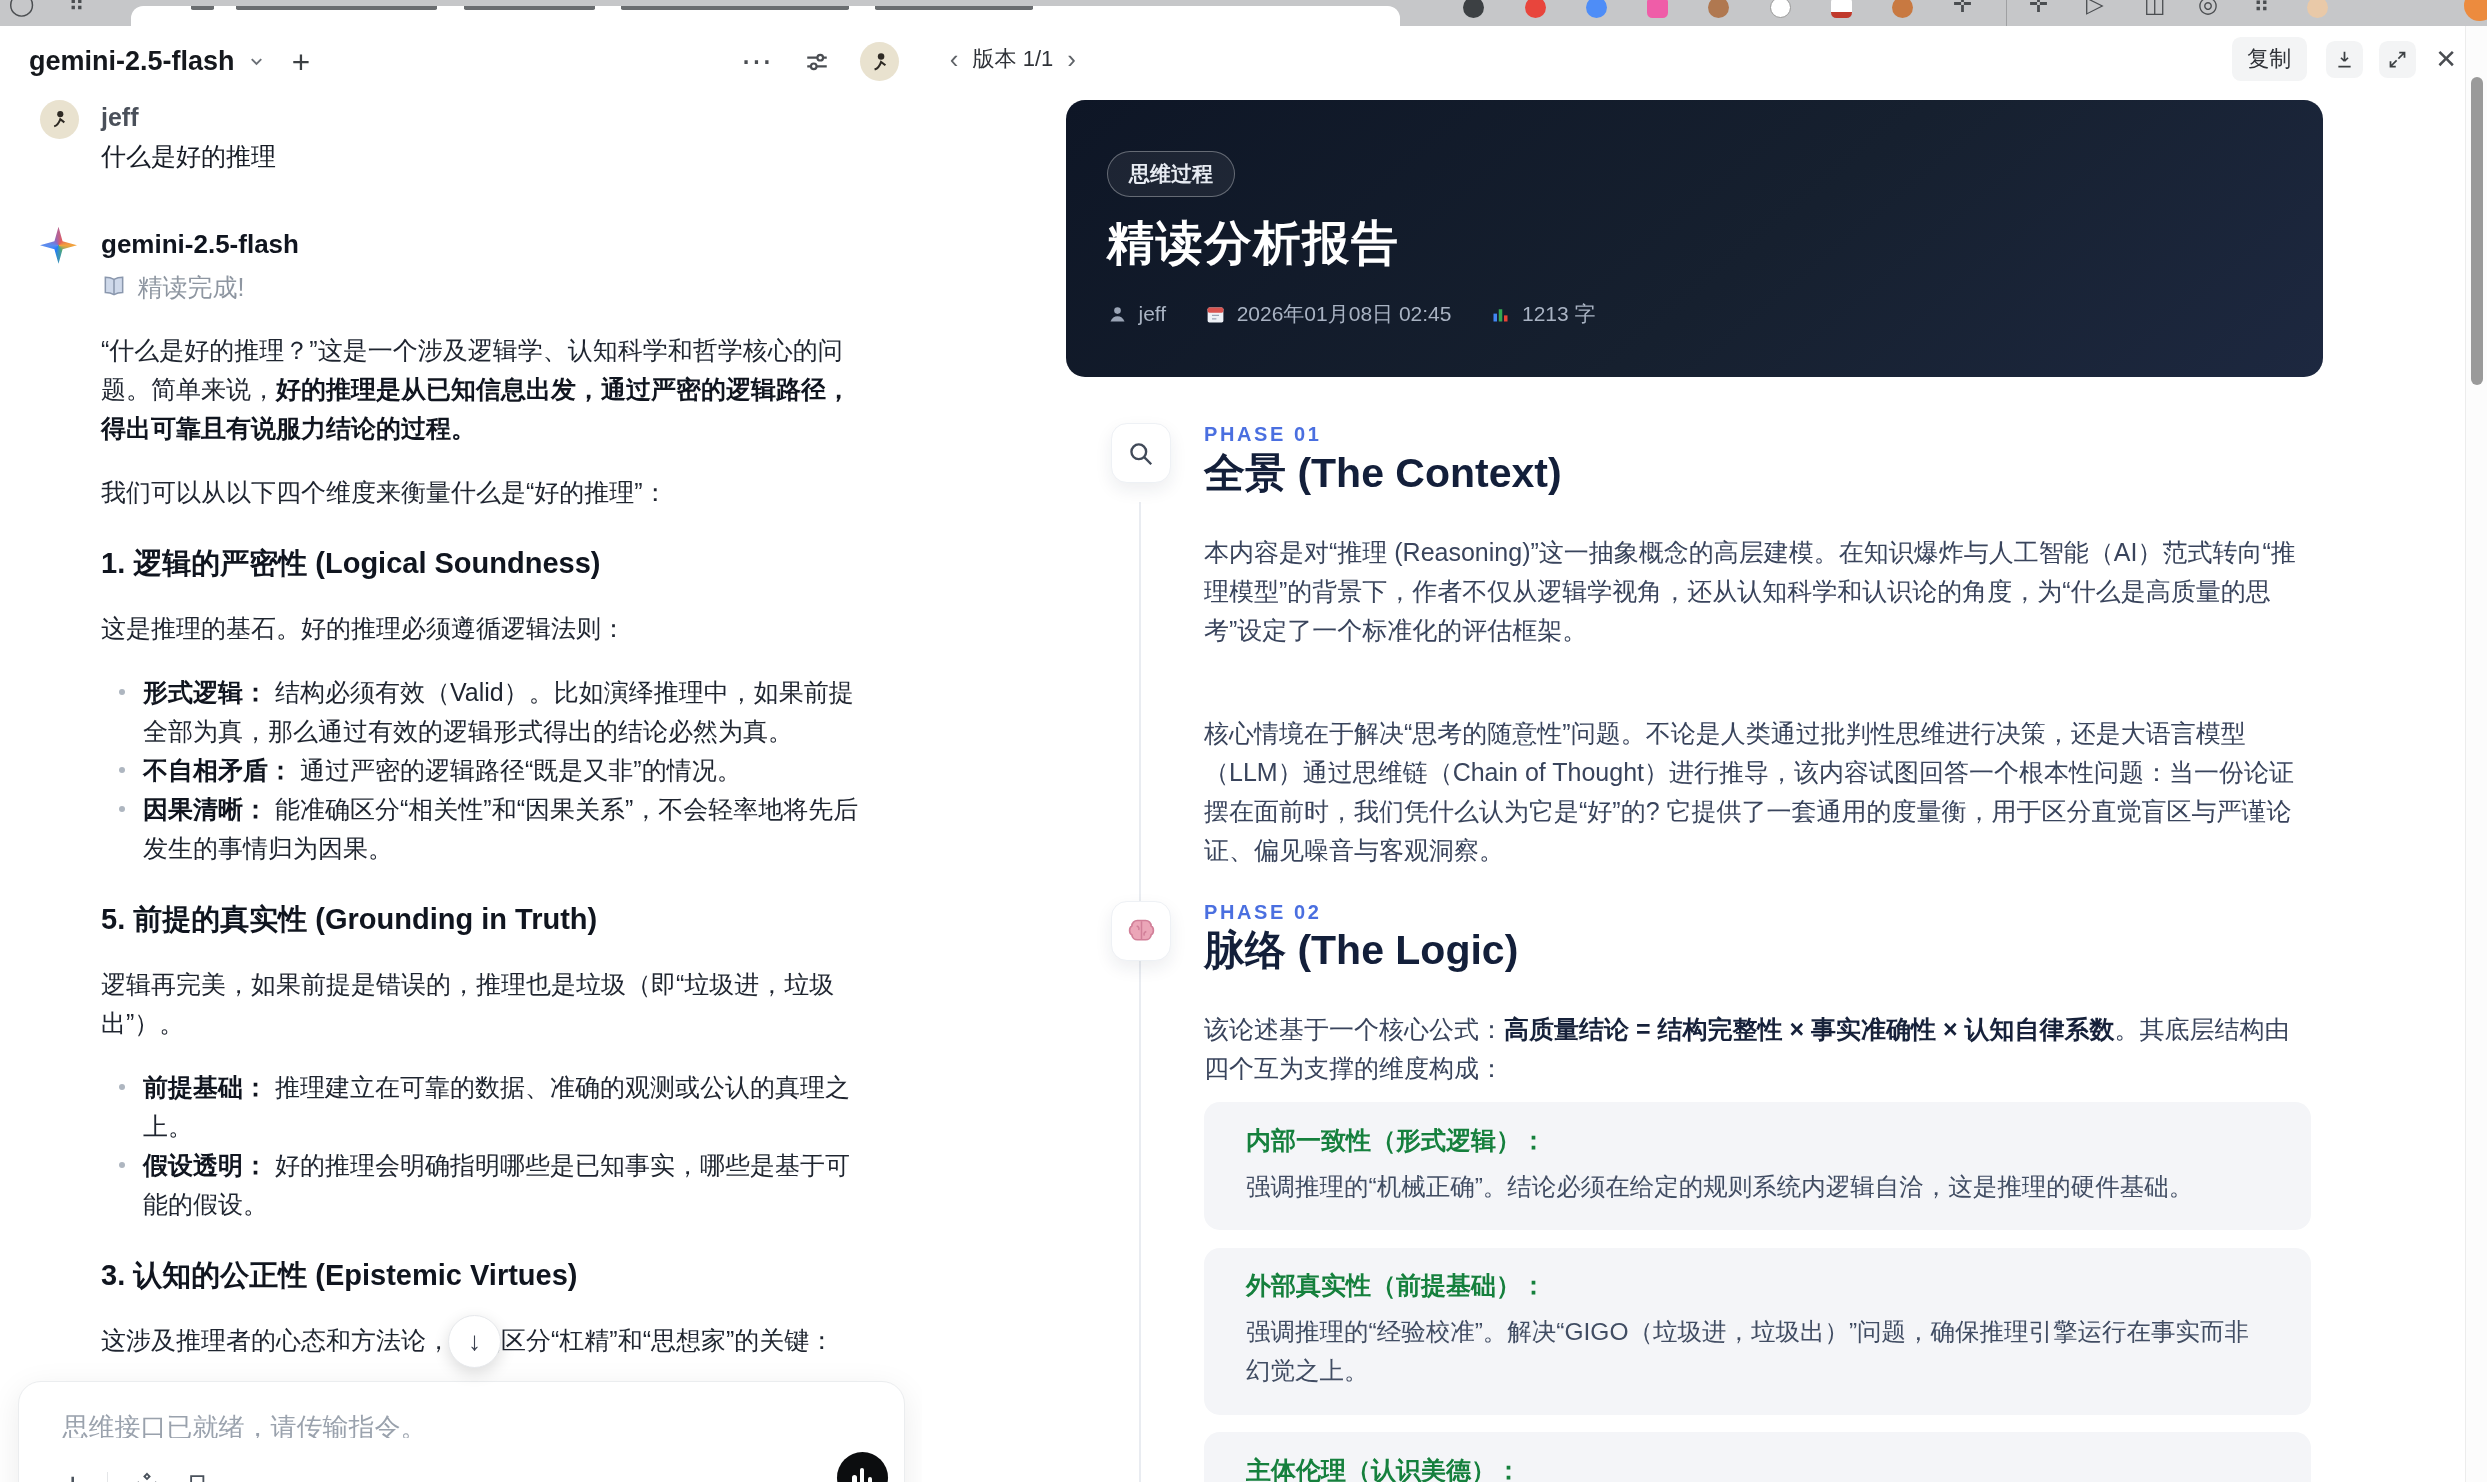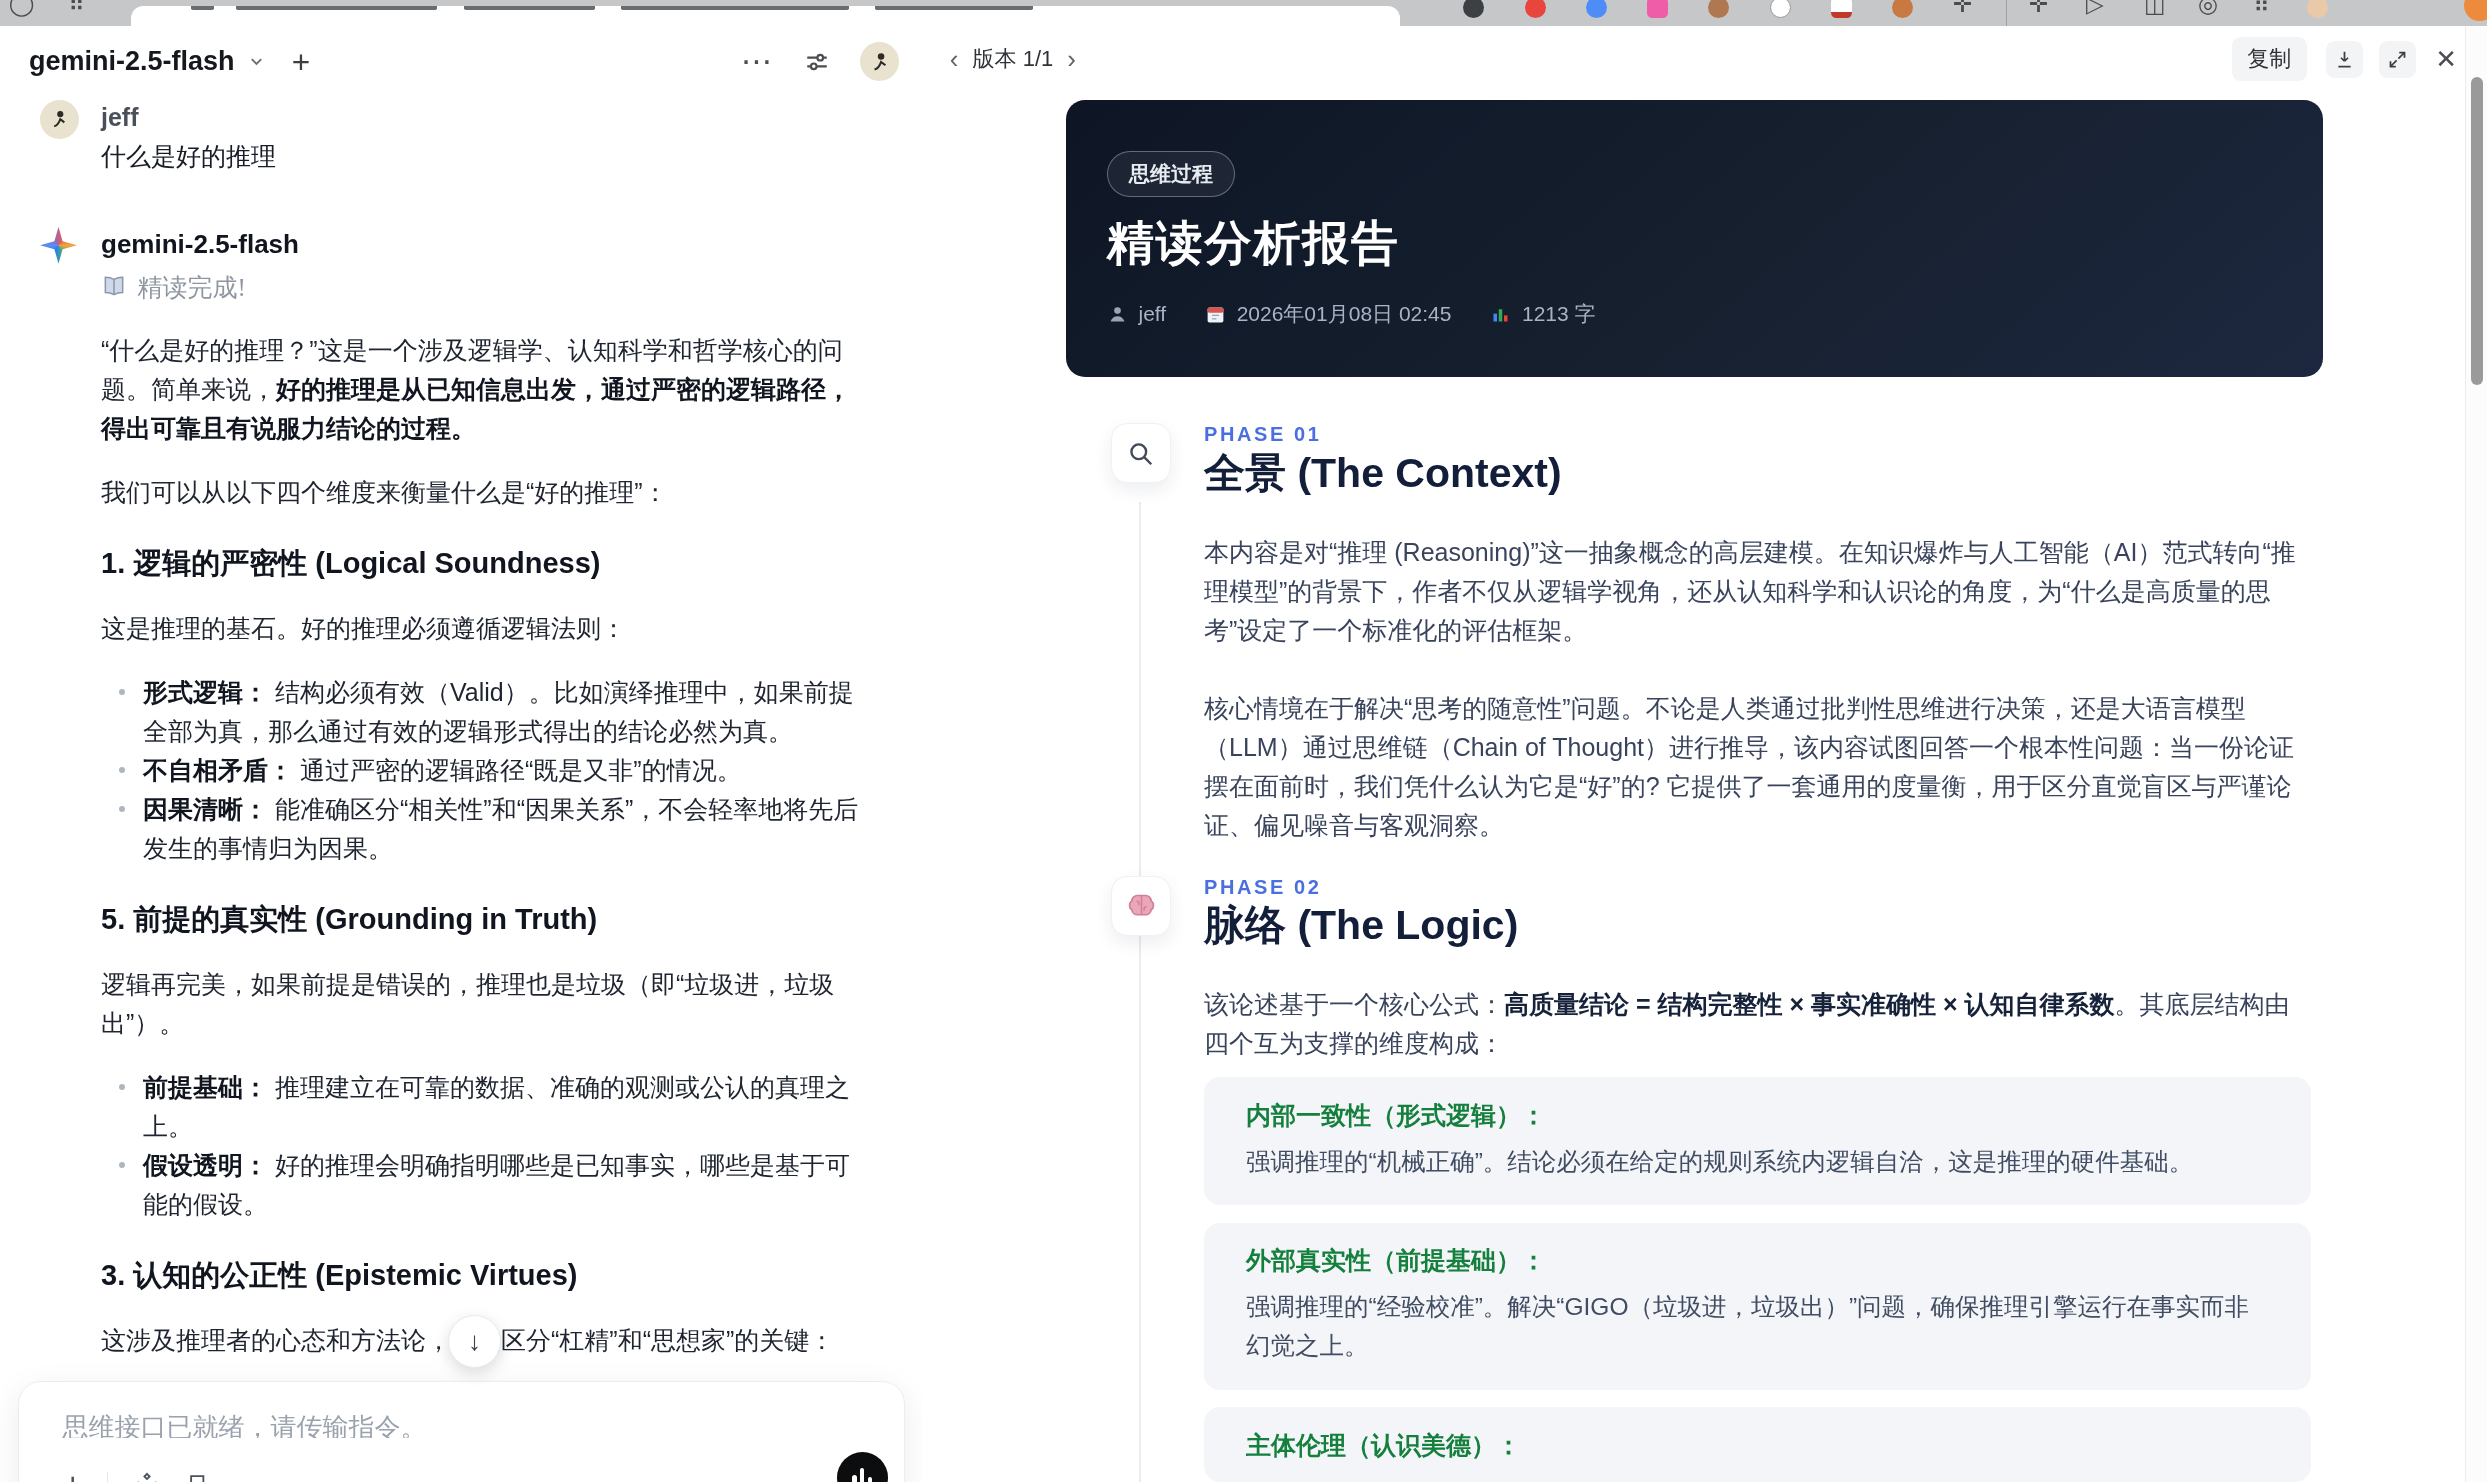--- a/index.html
+++ b/index.html
@@ -31,21 +31,21 @@
 
   .chat{position:absolute;top:72px;left:40px;width:831px;font-size:25px;line-height:39px;color:#1f2530;}
   .msg{position:relative;padding-left:61px;}
   .msg .av{position:absolute;left:0;top:1.8px;}
   .uname{font-weight:bold;color:#4a505a;font-size:25px;}
   .utext{color:#171c26;}
   .amsg{margin-top:49px;}
   .aname{font-weight:bold;color:#10151f;font-size:26px;}
   .gstar{width:37px;height:37px;background:conic-gradient(from 210deg,#217bfe,#5b8def,#9168c0,#e55c5c,#f2a33c,#4fa87a,#217bfe);
          clip-path:polygon(50% 0%,61% 39%,100% 50%,61% 61%,50% 100%,39% 61%,0% 50%,39% 39%);}
-  .status{color:#8e96a1;margin-top:3.5px;display:flex;align-items:center;gap:10.5px;font-family:Liberation Serif, serif;}
+  .status{color:#8e96a1;margin-top:3.5px;display:flex;align-items:center;gap:10.5px;}
   .chat p{margin:24.5px 0;}
   .chat b{color:#10151f;}
   .chat h3{font-size:29px;line-height:43px;color:#10151f;margin:30px 0 12.3px;}
   .chat ul{margin:0;padding-left:42px;list-style:none;}
   .chat li{position:relative;}
   .chat li::before{content:"";position:absolute;left:-24.5px;top:16.6px;width:6.1px;height:6.1px;border-radius:50%;background:#aeb6c0;}
   .chat li b{margin-right:7px;}
 
   .scrollbtn{position:absolute;left:448px;top:1289px;width:51px;height:51px;border-radius:50%;background:#fff;
              border:0.9px solid #e6e8eb;box-shadow:0 5.3px 15.8px rgba(0,0,0,.14);display:flex;align-items:center;justify-content:center;
@@ -83,21 +83,21 @@
   .hero .meta .mi{display:flex;align-items:center;gap:10.5px;}
 
   .sections{position:absolute;left:189px;top:385px;width:1200px;}
   .timeline{position:absolute;left:28px;top:91px;bottom:-350px;width:1.8px;background:#e9ecf1;}
   .phase{position:relative;padding-left:93px;min-height:58px;}
   .phase .icobox{position:absolute;left:0;top:0;width:58px;height:58px;border-radius:15.8px;background:#fff;
         border:0.9px solid #eef1f5;box-shadow:0 7px 17.5px rgba(25,39,70,.08);display:flex;align-items:center;justify-content:center;}
   .plabel{font-size:20px;font-weight:bold;color:#4a6fe0;letter-spacing:2.6px;}
   .phase h2{font-size:41px;line-height:42px;color:#131f3a;margin:5.3px 0 0;}
   .phase p{margin:39px 0 0;font-size:25px;line-height:39px;color:#39445c;}
-  .phase p + p{margin-top:39px;}
+  .phase p + p{margin-top:64px;}
   .phase p b{color:#16213a;}
   .ph2{margin-top:31.5px;}
 
   .cards{margin:14px 0 0 93px;}
   .card{background:#f4f5f8;border-radius:15.8px;padding:24.5px 42px;margin-bottom:17.5px;}
   .card .ct{font-size:25px;font-weight:bold;color:#15803d;line-height:26px;}
   .card .cb{margin-top:14px;font-size:24.5px;line-height:39px;color:#414d63;}
 
   .vscrollbar{position:absolute;right:0;top:0;width:21px;height:100%;background:#fcfcfc;border-left:0.9px solid #ececec;}
   .vthumb{position:absolute;top:51px;right:4.4px;width:11.4px;height:308px;border-radius:6.1px;background:#9a9a9a;}

